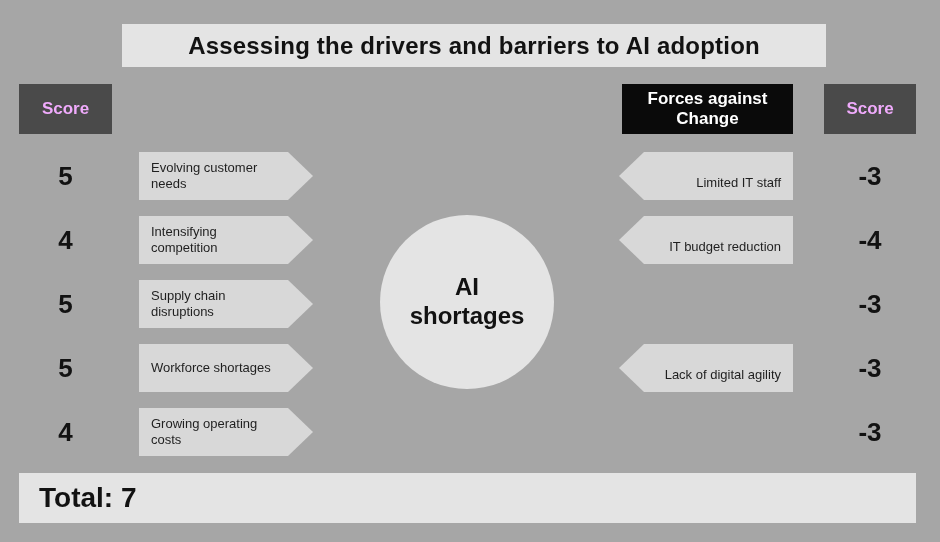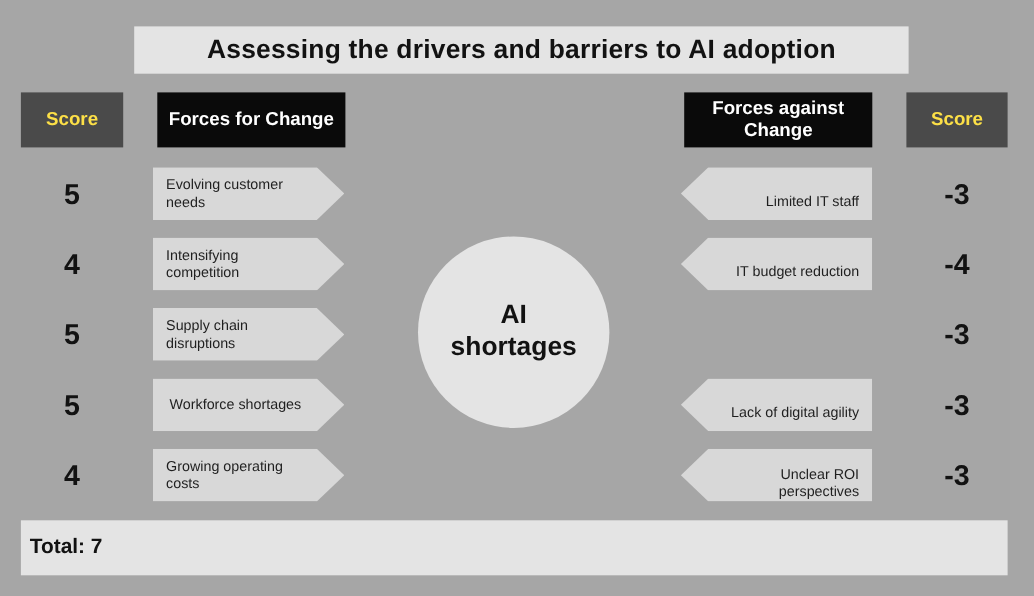--- a/index.html
+++ b/index.html
@@ -14,21 +14,21 @@
     position:absolute;left:122px;top:24px;width:704px;height:43px;
     background:#e4e4e4;display:flex;align-items:center;justify-content:center;
     font-size:24px;font-weight:700;color:#121212;letter-spacing:.2px;
   }
 
   .hdr{
     position:absolute;top:84px;height:50px;
     display:flex;align-items:center;justify-content:center;
     font-size:17px;font-weight:700;text-align:center;line-height:1.15;
   }
-  .hdr.score{background:#4a4a4a;color:#fde047;}
+  .hdr.score{background:#4a4a4a;color:#f0abfc;}
   .hdr.black{background:#0a0a0a;color:#ffffff;padding:0 10px;box-sizing:border-box;}
   .hdr-score-left{left:19px;width:93px;}
   .hdr-forces-left{left:143px;width:171px;}
   .hdr-forces-right{left:622px;width:171px;}
   .hdr-score-right{left:824px;width:92px;}
 
   .r0{top:152px;} .r1{top:216px;} .r2{top:280px;} .r3{top:344px;} .r4{top:408px;}
 
   .scorecell{
     position:absolute;height:48px;display:flex;align-items:center;justify-content:center;
@@ -38,49 +38,48 @@
   .scorecell.right{left:824px;width:92px;}
 
   .arrow{
     position:absolute;height:48px;width:174px;background:#d8d8d8;
     display:flex;align-items:center;box-sizing:border-box;
     font-size:13px;line-height:1.25;color:#1f1f1f;
   }
   .arrow.left{
     left:139px;
     clip-path:polygon(0 0, calc(100% - 25px) 0, 100% 50%, calc(100% - 25px) 100%, 0 100%);
-    padding:2px 36px 2px 12px;justify-content:center;text-align:left;
+    padding:2px 36px 2px 12px;justify-content:flex-start;text-align:left;
   }
   .arrow.right{
     left:619px;
     clip-path:polygon(0 50%, 25px 0, 100% 0, 100% 100%, 25px 100%);
     padding:16px 12px 2px 36px;justify-content:flex-end;text-align:right;
   }
 
   .center-circle{
     position:absolute;left:380px;top:215px;width:174px;height:174px;border-radius:50%;
     background:#e4e4e4;display:flex;flex-direction:column;align-items:center;justify-content:center;
     font-size:24px;font-weight:700;color:#121212;line-height:1.2;text-align:center;
   }
 
   .total-bar{
     position:absolute;left:19px;top:473px;width:897px;height:50px;background:#e4e4e4;
-    display:flex;align-items:center;box-sizing:border-box;padding-left:8px;
-    font-size:19px;font-weight:700;color:#121212;
+    display:flex;align-items:center;box-sizing:border-box;padding-left:20px;
+    font-size:28px;font-weight:700;color:#121212;
   }
 </style>
 </head>
 <body>
 
 <div class="stage">
 
   <div class="title-bar">Assessing the drivers and barriers to AI adoption</div>
 
   <div class="hdr score hdr-score-left">Score</div>
-  <div class="hdr black hdr-forces-left">Forces for Change</div>
   <div class="hdr black hdr-forces-right">Forces against Change</div>
   <div class="hdr score hdr-score-right">Score</div>
 
   <div class="scorecell left r0">5</div>
   <div class="scorecell left r1">4</div>
   <div class="scorecell left r2">5</div>
   <div class="scorecell left r3">5</div>
   <div class="scorecell left r4">4</div>
 
   <div class="arrow left r0">
@@ -106,23 +105,20 @@
 
   <div class="arrow right r0">
       <span>Limited IT staff</span>
     </div>
   <div class="arrow right r1">
       <span>IT budget reduction</span>
     </div>
   <div class="arrow right r3">
       <span>Lack of digital agility</span>
     </div>
-  <div class="arrow right r4">
-      <span>Unclear ROI perspectives</span>
-    </div>
 
   <div class="scorecell right r0">-3</div>
   <div class="scorecell right r1">-4</div>
   <div class="scorecell right r2">-3</div>
   <div class="scorecell right r3">-3</div>
   <div class="scorecell right r4">-3</div>
 
   <div class="total-bar">
     <span>Total: 7</span>
   </div>

